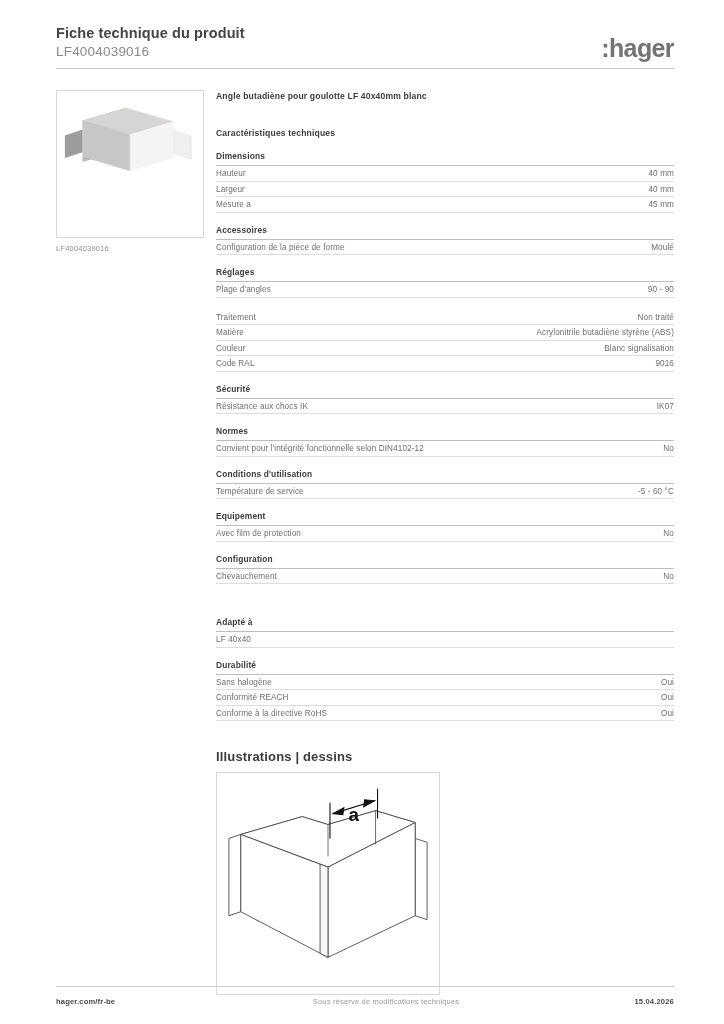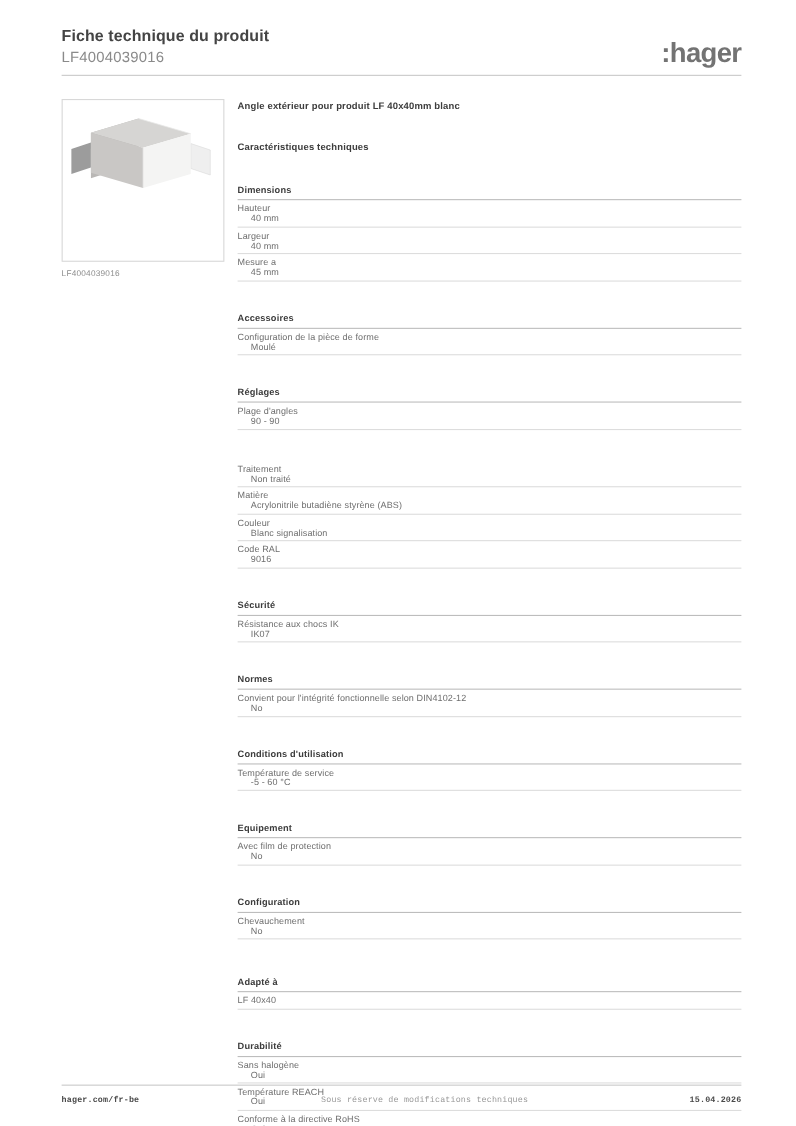--- a/index.html
+++ b/index.html
@@ -85,21 +85,21 @@
   }
   .section-title {
     font-size: 8.6px;
     font-weight: bold;
     color: #3c3c3c;
     letter-spacing: .15px;
     margin-top: 25px;
     line-height: 12px;
   }
 
-  .group { margin-top: 28px; }
+  .group { margin-top: 12px; }
   .group-title {
     font-size: 8.4px;
     font-weight: bold;
     color: #3c3c3c;
     letter-spacing: .15px;
     padding-bottom: 3px;
     border-bottom: 1px solid #bdbdbd;
     line-height: 11px;
   }
   .group.block-gap { margin-top: 33px; }
@@ -107,21 +107,20 @@
   .row {
     display: flex;
     justify-content: space-between;
     align-items: baseline;
     font-size: 8.2px;
     color: #6e6e6e;
     border-bottom: 1px solid #dddddd;
     padding: 3px 0 2.5px 0;
     line-height: 9px;
     letter-spacing: .1px;
-    flex-direction: column;
   }
   .row .label { text-align: left; white-space: nowrap; }
   .row .value { text-align: center; white-space: nowrap; padding-left: 12px; }
 
   
   .illus-title {
     font-size: 13px;
     font-weight: bold;
     color: #3c3c3c;
     letter-spacing: .15px;
@@ -142,21 +141,20 @@
     position: absolute;
     left: 56px; right: 50px; top: 986px;
     height: 1px;
     background: #c9c9c9;
   }
   .footer {
     position: absolute;
     left: 56px; right: 50px; top: 997px;
     height: 14px;
     font-size: 7.6px;
-    font-family: Liberation Mono, monospace;
   }
   .footer-left {
     position: absolute; left: 0; top: 0;
     font-weight: bold; color: #4a4a4a; letter-spacing: .15px;
   }
   .footer-center {
     position: absolute; left: 0; right: 0; top: 0;
     text-align: center; color: #9a9a9a; letter-spacing: .15px; margin-left: 42px;
   }
   .footer-right {
@@ -192,21 +190,21 @@
       <path d="M26 30 L74 44 L74 81 L26 72 Z" fill="#ffffff" opacity="0"></path>
       <path d="M26 30 L74 44 L74 81 L26 67 Z" fill="#c9c7c5"></path>
 
       <path d="M70 17 L118 31" stroke="#e8e8e7" stroke-width="0.7" fill="none"></path>
       <path d="M74 44 L74 81" stroke="#e2e1e0" stroke-width="0.7" fill="none"></path>
     </svg>
   </div>
   <div class="product-caption">LF4004039016</div>
 
   <div class="main">
-    <div class="product-name">Angle extérieur pour produit LF 40x40mm blanc</div>
+    <div class="product-name">Angle butadiène pour goulotte LF 40x40mm blanc</div>
     <div class="section-title">Caractéristiques techniques</div>
 
     <div id="groups-container">
         <div class="group">
           <div class="group-title">Dimensions</div>
           <div class="row">
             <span class="label">Hauteur</span>
             <span class="value">40 mm</span>
           </div>
           <div class="row">
@@ -292,21 +290,21 @@
             <span class="value"></span>
           </div>
         </div>
         <div class="group">
           <div class="group-title">Durabilité</div>
           <div class="row">
             <span class="label">Sans halogène</span>
             <span class="value">Oui</span>
           </div>
           <div class="row">
-            <span class="label">Température REACH</span>
+            <span class="label">Conformité REACH</span>
             <span class="value">Oui</span>
           </div>
           <div class="row">
             <span class="label">Conforme à la directive RoHS</span>
             <span class="value">Oui</span>
           </div>
         </div>
       </div>
 
     <div class="illus-title">Illustrations | dessins</div>

